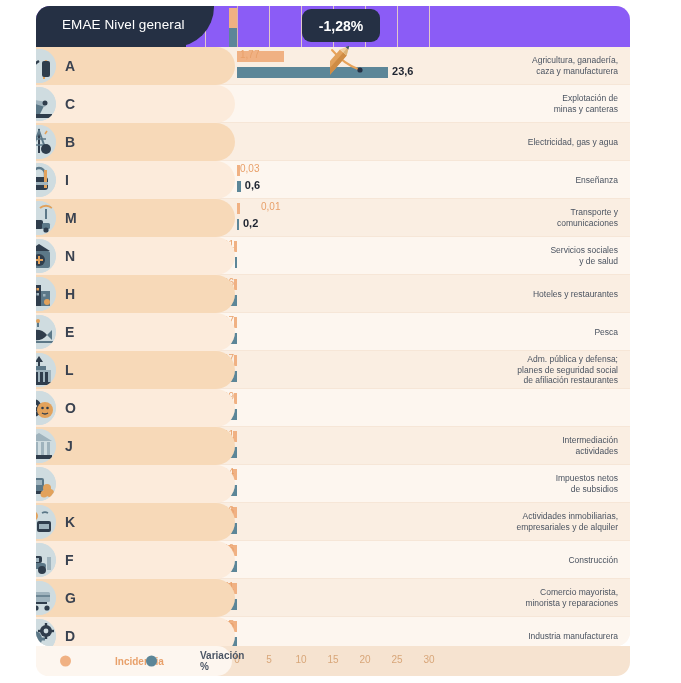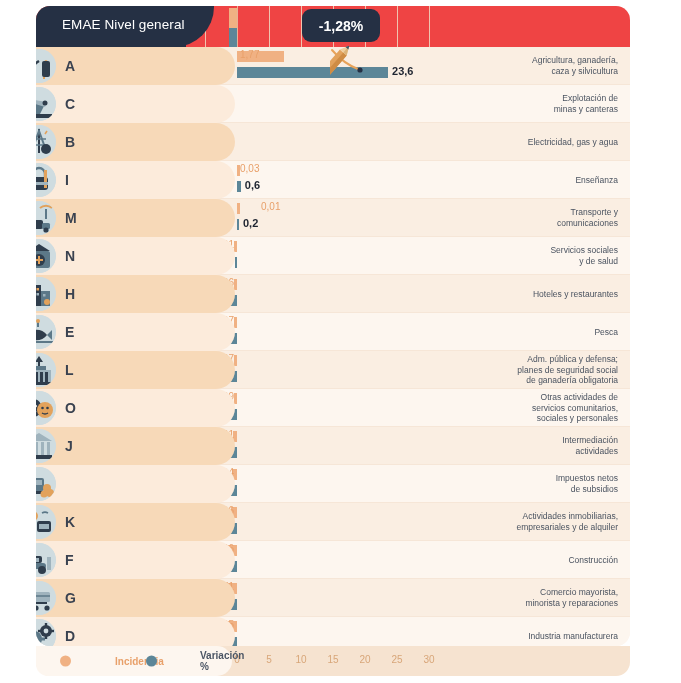--- a/index.html
+++ b/index.html
@@ -6,21 +6,21 @@
   body{width:681px;height:683px;font-family:"Liberation Sans",sans-serif;overflow:hidden;}
 
   #root{position:relative;width:681px;height:683px;}
 
   
   .panel{position:absolute;left:36px;top:6px;width:594px;height:640px;
          background:#fdf3ea;border-radius:14px 14px 14px 14px;overflow:hidden;}
 
   
   .hdr-band{position:absolute;left:36px;top:6px;width:594px;height:41px;
-            background:#ef4444;border-radius:14px 14px 0 0;overflow:hidden;}
+            background:#8b5cf6;border-radius:14px 14px 0 0;overflow:hidden;}
   .hdr-dark{position:absolute;left:0;top:0;width:150px;height:41px;background:#253044;}
   .hdr-dark:after{content:"";position:absolute;right:-28px;top:0;width:56px;height:41px;
                   background:#253044;border-radius:0 0 40px 0;}
   .hdr-label{position:absolute;left:26px;top:11px;width:150px;color:#ffffff;
              font-size:13.5px;letter-spacing:.1px;z-index:3;}
 
   
   .grid{position:absolute;left:0;top:0;width:100%;height:100%;pointer-events:none;}
   .gl{position:absolute;top:0;bottom:0;width:1px;background:#f0d9c2;opacity:.85;}
   .gl.zero{background:#e8c4a4;}
@@ -110,21 +110,21 @@
               <path d="M5 30c2-9 7-15 12-18" stroke="#2f3d4c" stroke-width="2.5" fill="none"></path>
               <ellipse cx="11" cy="9" rx="3" ry="6" fill="#2f3d4c"></ellipse>
               <path d="M22 30c0-7 1-12 3-16" stroke="#e2a25c" stroke-width="2" fill="none"></path>
               <ellipse cx="24" cy="18" rx="3" ry="7" fill="#e2a25c"></ellipse>
               <rect x="20" y="12" width="8" height="16" rx="2" fill="#2f3d4c"></rect>
             </svg>
           </div>
           <div class="letter">A</div>
           <div class="rlabel">
             <div>Agricultura, ganadería,</div>
-            <div>caza y silvicultura</div>
+            <div>caza y manufacturera</div>
           </div>
           <div class="plot">
             <div class="bar inc" style="width: 47.232px; left: 2px;"></div>
             <div class="bar var" style="width: 151.04px; left: 2px;"></div>
             <div class="vlab inc" style="left: 5px;">1,77</div>
             <div class="vlab var" style="left: 157.04px;">23,6</div>
           </div>
         </div>
         <div class="row even">
           <div class="pill"></div>
@@ -293,21 +293,21 @@
               <rect x="13" y="19" width="3" height="10" fill="#2f3d4c"></rect>
               <rect x="18" y="19" width="3" height="10" fill="#2f3d4c"></rect>
               <rect x="23" y="19" width="3" height="10" fill="#2f3d4c"></rect>
               <rect x="3" y="29" width="28" height="3" fill="#2f3d4c"></rect>
             </svg>
           </div>
           <div class="letter">L</div>
           <div class="rlabel">
             <div>Adm. pública y defensa;</div>
             <div>planes de seguridad social</div>
-            <div>de ganadería obligatoria</div>
+            <div>de afiliación restaurantes</div>
           </div>
           <div class="plot">
             <div class="bar inc" style="width: 3px; left: -1px;"></div>
             <div class="bar var" style="width: 8.96px; left: -6.96px;"></div>
             <div class="vlab inc" style="right: 396px;">-0,07</div>
             <div class="vlab var" style="right: 405.96px;">-1,4</div>
           </div>
         </div>
         <div class="row even">
           <div class="pill"></div>
@@ -318,25 +318,20 @@
               <circle cx="23" cy="19" r="8" fill="#e2a25c"></circle>
               <circle cx="8.5" cy="15" r="1.4" fill="#fff"></circle>
               <circle cx="13.5" cy="15" r="1.4" fill="#fff"></circle>
               <path d="M8 20q3 3 6 0" stroke="#fff" stroke-width="1.4" fill="none"></path>
               <circle cx="20.5" cy="17" r="1.3" fill="#2f3d4c"></circle>
               <circle cx="25.5" cy="17" r="1.3" fill="#2f3d4c"></circle>
               <path d="M20 22q3 2 6 0" stroke="#2f3d4c" stroke-width="1.4" fill="none"></path>
             </svg>
           </div>
           <div class="letter">O</div>
-          <div class="rlabel">
-            <div>Otras actividades de</div>
-            <div>servicios comunitarios,</div>
-            <div>sociales y personales</div>
-          </div>
           <div class="plot">
             <div class="bar inc" style="width: 3.456px; left: -1.456px;"></div>
             <div class="bar var" style="width: 25.6px; left: -23.6px;"></div>
             <div class="vlab inc" style="right: 396px;">-0,09</div>
             <div class="vlab var" style="right: 422.6px;">-4,0</div>
           </div>
         </div>
         <div class="row odd">
           <div class="pill"></div>
           <div class="icon">

